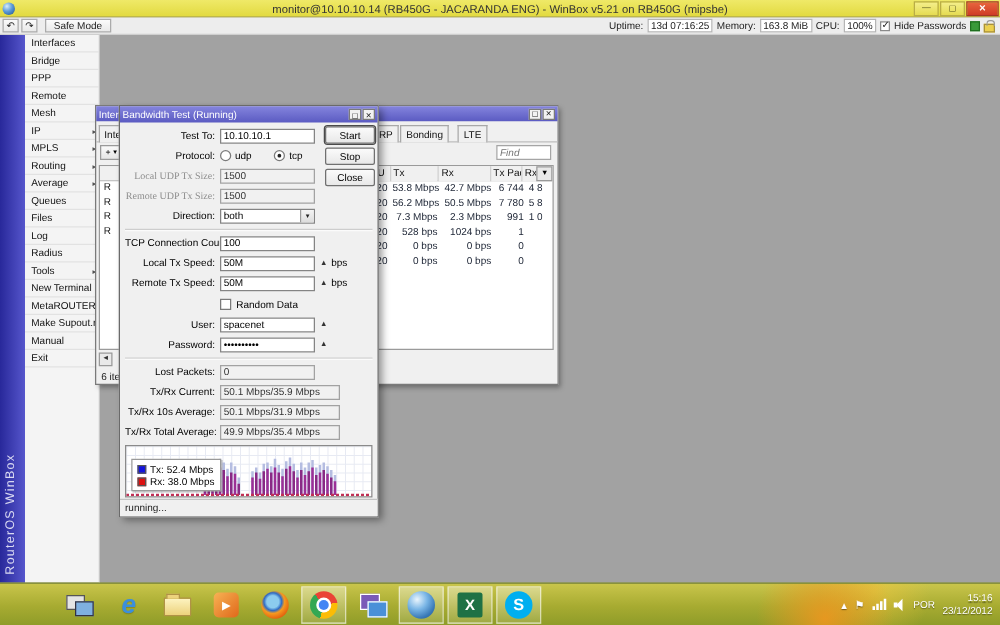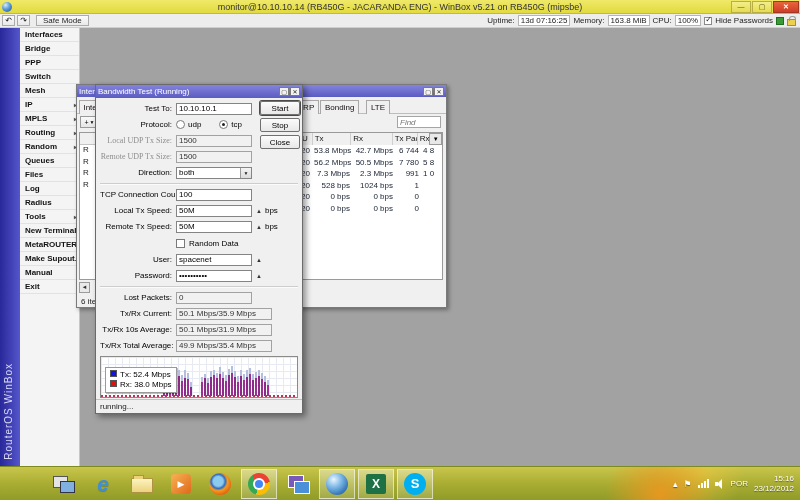--- a/index.html
+++ b/index.html
@@ -35,21 +35,21 @@
     border:1px solid #9a9a9a; border-bottom:none; border-radius:3px 3px 0 0; }
 
   
   .main { position:absolute; top:28px; left:0; right:0; bottom:34px; background:#a2a2a2; }
   .brand-strip { position:absolute; left:0; top:0; bottom:0; width:20px;
     background:linear-gradient(90deg,#28289a,#5656cc); }
   .brand-strip span { position:absolute; left:3px; bottom:6px; writing-mode:vertical-rl; transform:rotate(180deg);
     color:#d9d9f2; font-size:10px; letter-spacing:1px; }
   .sidebar { position:absolute; left:20px; top:0; bottom:0; width:60px; background:#f4f4f4; border-right:1px solid #c7c7c7; }
   .menu-item { height:14px; display:flex; align-items:center; padding-left:5px; padding-right:2px;
-    font-size:8px; color:#111; border-bottom:1px solid #e2e2e2; white-space:nowrap; overflow:hidden;font-weight:bold; }
+    font-size:8px; color:#111; border-bottom:1px solid #e2e2e2; white-space:nowrap; overflow:hidden; }
   .menu-item .arr { margin-left:auto; font-size:6px; color:#555; }
 
   
   .iface-win { position:absolute; left:76px; top:56px; width:371px; height:224px;
     background:#f0f0f0; border:1px solid #7a7a7a; box-shadow:2px 2px 4px rgba(0,0,0,.35); }
   .win-title { height:12px; background:linear-gradient(180deg,#8484dd,#5b5bc2); color:#fff;
     font-size:8px; display:flex; align-items:center; padding:0 2px; }
   .win-title .t { flex:1; white-space:nowrap; overflow:hidden; }
   .mini-btn { width:10px; height:9px; background:#f2f2f2; border:1px solid #7a7a7a; font-size:6px;
     color:#222; display:flex; align-items:center; justify-content:center; margin-left:1px; }
@@ -109,21 +109,21 @@
     background-size:7px 7px; overflow:hidden; }
   .graph::after { content:""; position:absolute; left:0; right:0; bottom:0; height:2px;
     background:repeating-linear-gradient(90deg,#c03055 0 2px, transparent 2px 4px); }
   .bars { position:absolute; bottom:1px; display:flex; align-items:flex-end; gap:1px; height:100%; }
   .bars.g1 { left:62px; } .bars.g2 { left:100px; }
   .bar { width:2px; background:#b5bde1; position:relative; }
   .bar .rxp { position:absolute; bottom:0; left:0; right:0; background:#9c2f96; }
   .bar:nth-child(even) .rxp { background:#892a85; }
   .legend { position:absolute; left:4px; bottom:4px; background:#fff; border:1px solid #9a9a9a;
     box-shadow:1px 1px 0 rgba(0,0,0,.25); padding:2px 4px; z-index:2; }
-  .legend .li { display:flex; align-items:flex-start; font-size:8px; color:#000; height:10px; }
+  .legend .li { display:flex; align-items:center; font-size:8px; color:#000; height:10px; }
   .sw { width:7px; height:7px; margin-right:3px; border:1px solid #555; }
   .sw.tx { background:#1414dd; } .sw.rx { background:#dd1111; }
   .dstatus { position:absolute; left:0; right:0; bottom:0; height:14px; border-top:1px solid #c2c2c2;
     font-size:8px; color:#222; padding:2px 4px; background:#f0f0f0; }
 
   
   .taskbar { position:absolute; left:0; right:0; bottom:0; height:34px;
     background:
       radial-gradient(circle at 660px 28px, rgba(244,150,30,.85), rgba(244,150,30,0) 55px),
       radial-gradient(circle at 700px 5px, rgba(250,200,60,.5), rgba(250,200,60,0) 45px),
@@ -204,39 +204,39 @@
         <div class="menu-item">
           <span>Interfaces</span>
         </div>
         <div class="menu-item">
           <span>Bridge</span>
         </div>
         <div class="menu-item">
           <span>PPP</span>
         </div>
         <div class="menu-item">
-          <span>Switch</span>
+          <span>Remote</span>
         </div>
         <div class="menu-item">
           <span>Mesh</span>
         </div>
         <div class="menu-item">
           <span>IP</span>
           <span class="arr">▸</span>
         </div>
         <div class="menu-item">
           <span>MPLS</span>
           <span class="arr">▸</span>
         </div>
         <div class="menu-item">
           <span>Routing</span>
           <span class="arr">▸</span>
         </div>
         <div class="menu-item">
-          <span>Random</span>
+          <span>Average</span>
           <span class="arr">▸</span>
         </div>
         <div class="menu-item">
           <span>Queues</span>
         </div>
         <div class="menu-item">
           <span>Files</span>
         </div>
         <div class="menu-item">
           <span>Log</span>

